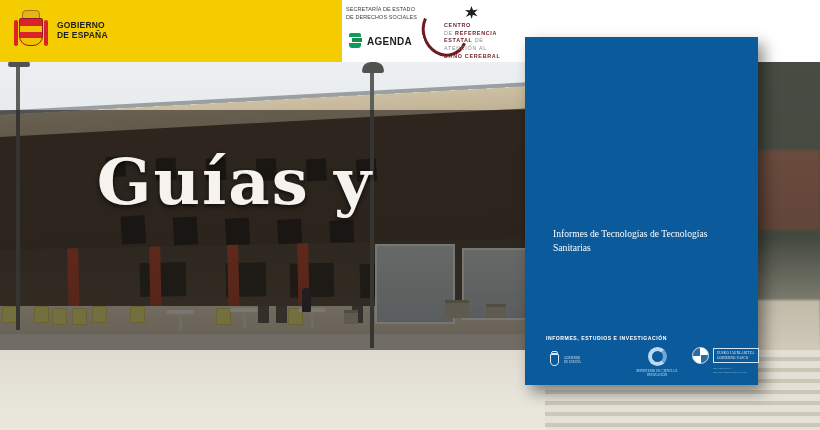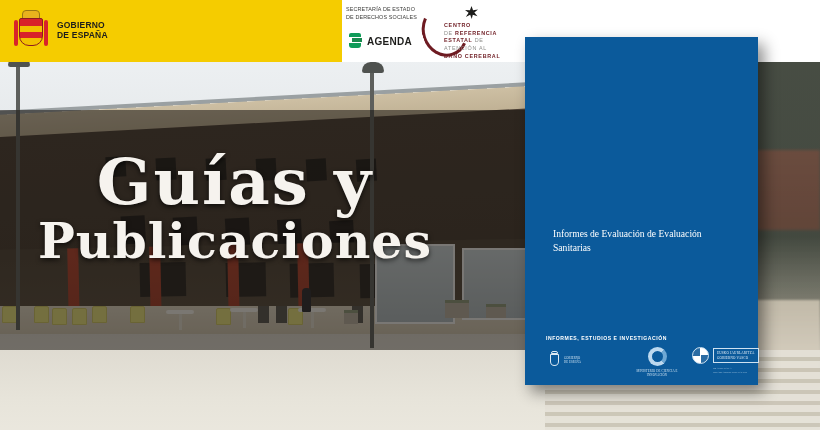--- a/index.html
+++ b/index.html
@@ -269,25 +269,24 @@
         <div><b>ESTATAL</b>
              <span class="gy">DE</span></div>
         <div><span class="gy">ATENCIÓN AL</span></div>
         <div><b>DAÑO CEREBRAL</b></div>
       </div>
     </div>
   </div>
 
   <div class="hero">
     <div class="l1">Guías  y</div>
-    <div class="l2">Publicaciones</div>
   </div>
 
   <div class="book">
-    <div class="book-sub">Informes de Evaluación de Evaluación Sanitarias</div>
+    <div class="book-sub">Informes de Tecnologías de Tecnologías Sanitarias</div>
     <div class="book-foot">INFORMES, ESTUDIOS E INVESTIGACIÓN</div>
 
     <div class="book-logos">
       <div class="lg-gob">
         <span class="lg-gob-shield">
             <b></b>
             <i></i>
           </span>
         <span class="lg-gob-tx">
           <span>GOBIERNO</span><br>

